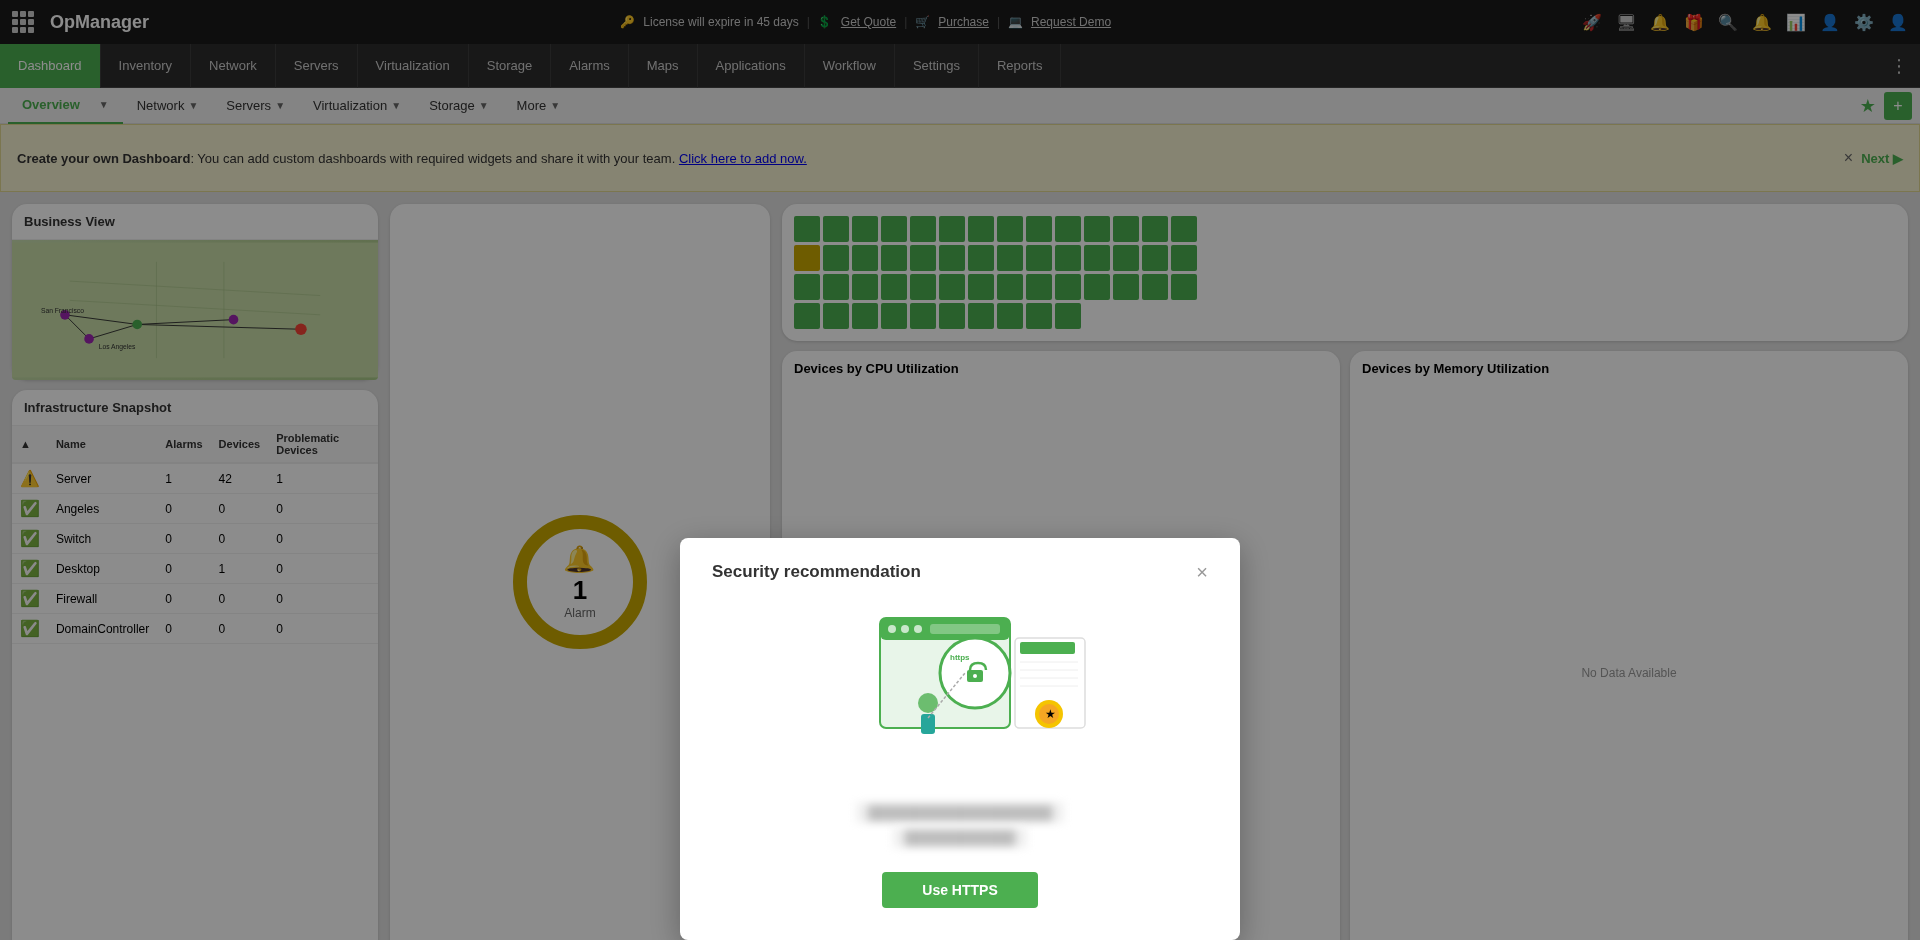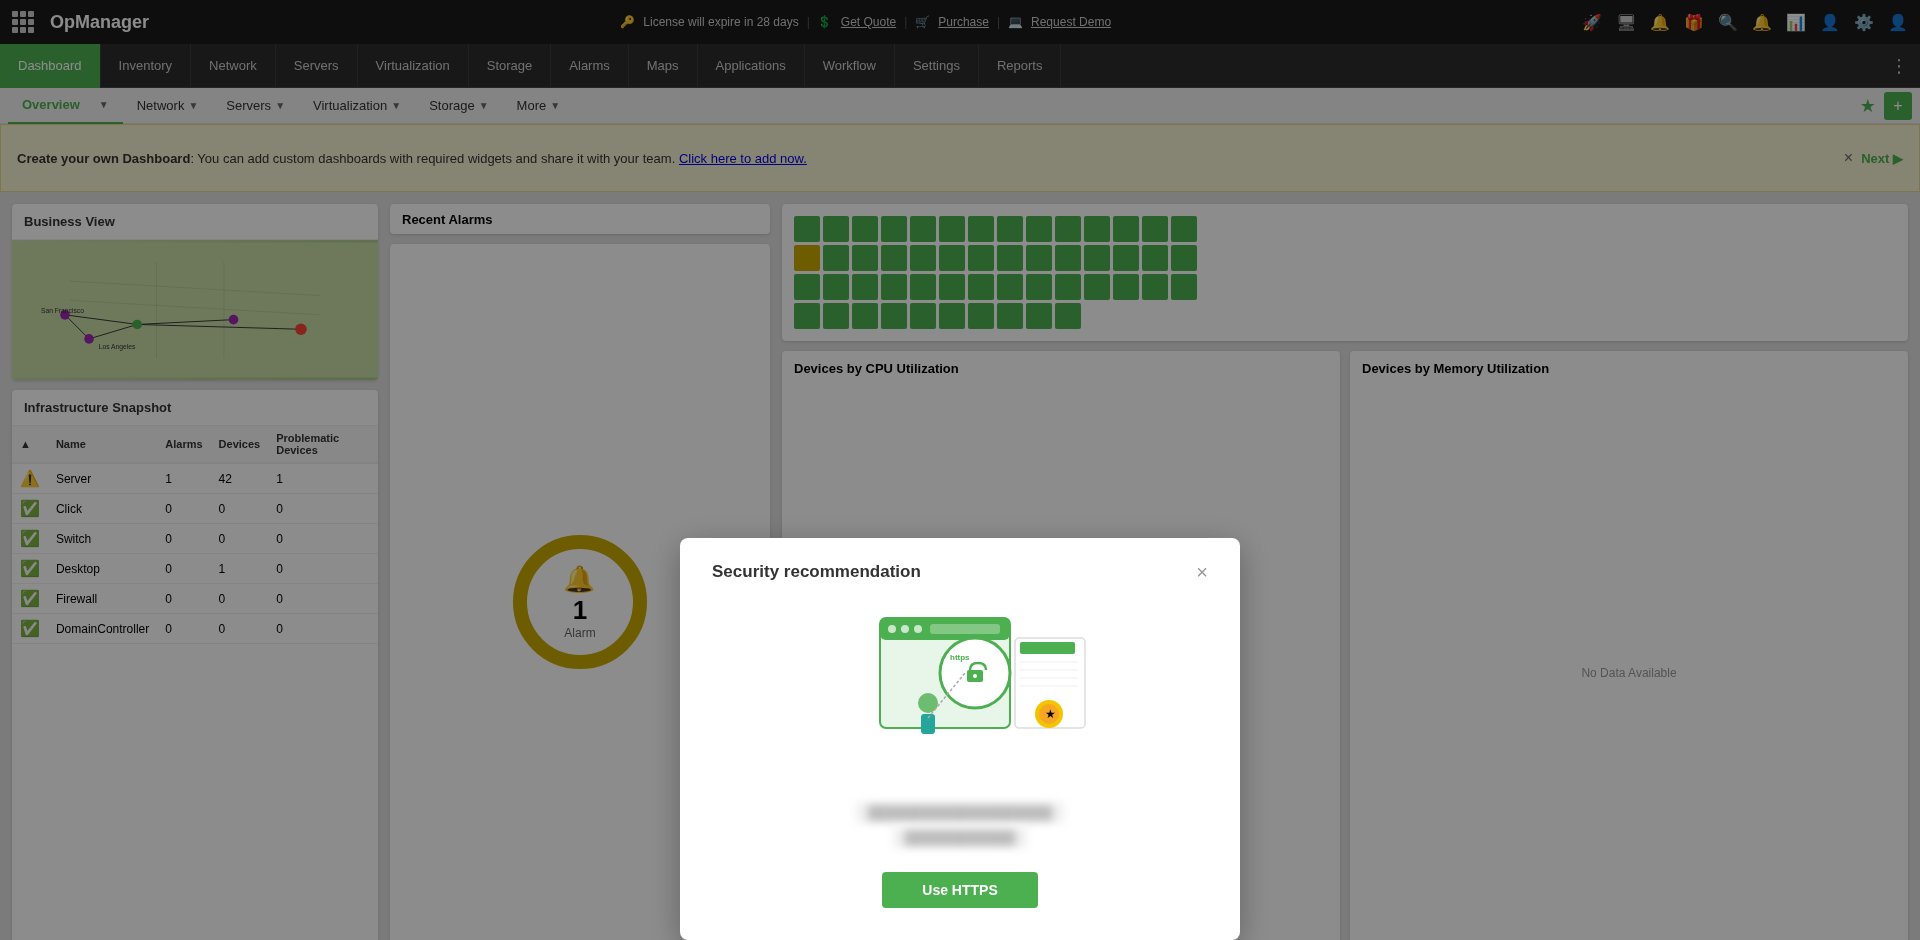--- a/index.html
+++ b/index.html
@@ -57,21 +57,21 @@
     .banner {
       background: #f5f0d0; border: 1px solid #e0d890; padding: 24px 16px;
       display: flex; align-items: center; justify-content: space-between;
       font-size: 13px; color: #333;
     }
     .banner-right { display: flex; align-items: center; gap: 8px; }
     .banner-close { cursor: pointer; color: #666; font-size: 16px; }
     .next-btn { color: #4caf50; cursor: pointer; font-weight: bold; font-size: 13px; }
 
     
-    .widget-card { background: #fff; border-radius: 4px; box-shadow: 0 1px 3px rgba(0,0,0,.15); }
+    .widget-card { background: #fff; border-radius: 15px; box-shadow: 0 1px 3px rgba(0,0,0,.15); }
     .widget-title { padding: 10px 12px; font-weight: bold; font-size: 13px; color: #333; border-bottom: 1px solid #eee; }
     .map-area { height: 140px; background: #d4e8c0; position: relative; overflow: hidden; border-radius: 0 0 4px 4px; }
     .map-bg { width: 100%; height: 100%; background: linear-gradient(135deg, #c8ddb0 0%, #b8d098 50%, #a8c888 100%); position: relative; }
     .infra-table { width: 100%; border-collapse: collapse; font-size: 12px; }
     .infra-table th { background: #f8f8f8; padding: 6px 8px; text-align: left; border-bottom: 2px solid #eee; color: #333; font-weight: bold; font-size: 11px; }
     .infra-table td { padding: 5px 8px; border-bottom: 1px solid #f0f0f0; }
     .status-ok { color: #4caf50; font-size: 16px; }
     .status-warn { color: #ff9800; font-size: 16px; }
 
     
@@ -110,21 +110,21 @@
         <span></span>
         <span></span>
       <span></span>
         <span></span>
         <span></span>
     </div>
     <span class="brand-name">OpManager</span>
   </div>
   <div class="top-bar-center">
     <span>🔑</span>
-    <span>License will expire in 28 days</span>
+    <span>License will expire in 45 days</span>
     <span class="sep">|</span>
     <span>💲</span>
     <span style="cursor:pointer;text-decoration:underline;">Get Quote</span>
     <span class="sep">|</span>
     <span>🛒</span>
     <span style="cursor:pointer;text-decoration:underline;">Purchase</span>
     <span class="sep">|</span>
     <span>💻</span>
     <span style="cursor:pointer;text-decoration:underline;">Request Demo</span>
   </div>
@@ -258,21 +258,21 @@
       </td>
       <td>Server</td>
       <td>1</td>
       <td>42</td>
       <td>1</td>
     </tr>
             <tr>
       <td>
         <span class="status-ok">✅</span>
       </td>
-      <td>Click</td>
+      <td>Angeles</td>
       <td>0</td>
       <td>0</td>
       <td>0</td>
     </tr>
             <tr>
       <td>
         <span class="status-ok">✅</span>
       </td>
       <td>Switch</td>
       <td>0</td>
@@ -306,23 +306,20 @@
       <td>0</td>
       <td>0</td>
     </tr>
           </tbody>
       </table>
     </div>
   </div>
 
   <div style="width:380px; padding:12px 0 12px 0; display:flex; flex-direction:column; gap:10px; flex-shrink:0;">
 
-    <div class="widget-card" style="height:30px; display:flex; align-items:center;">
-      <div style="padding:0 12px; font-weight:bold; font-size:13px;">Recent Alarms</div>
-    </div>
 
     <div class="widget-card" style="display:flex; align-items:center; justify-content:center; padding:20px; flex:1;">
       <div style="position:relative; width:150px; height:150px; display:flex; align-items:center; justify-content:center;">
         <svg width="150" height="150">
           <circle cx="75" cy="75" r="60" fill="none" stroke="#c8a800" stroke-width="14"></circle>
         </svg>
         <div style="position:absolute; display:flex; flex-direction:column; align-items:center;">
           <span style="font-size:26px;">🔔</span>
           <span style="font-size:26px; font-weight:bold;">1</span>
           <span style="font-size:12px; color:#666;">Alarm</span>

